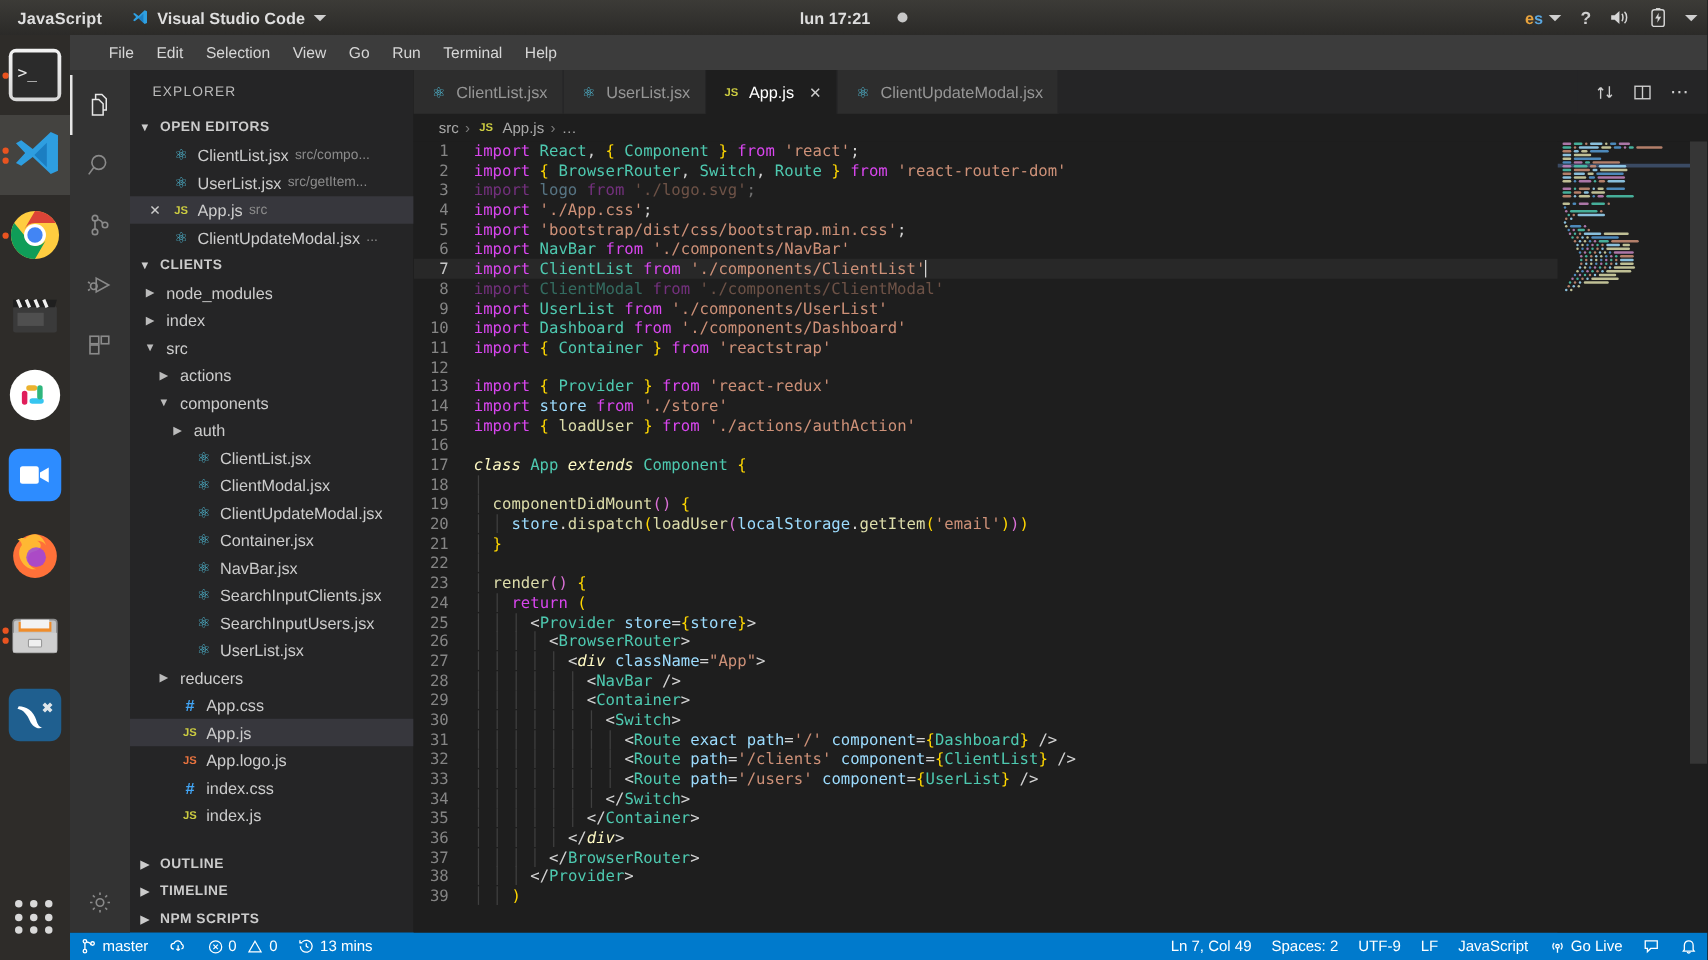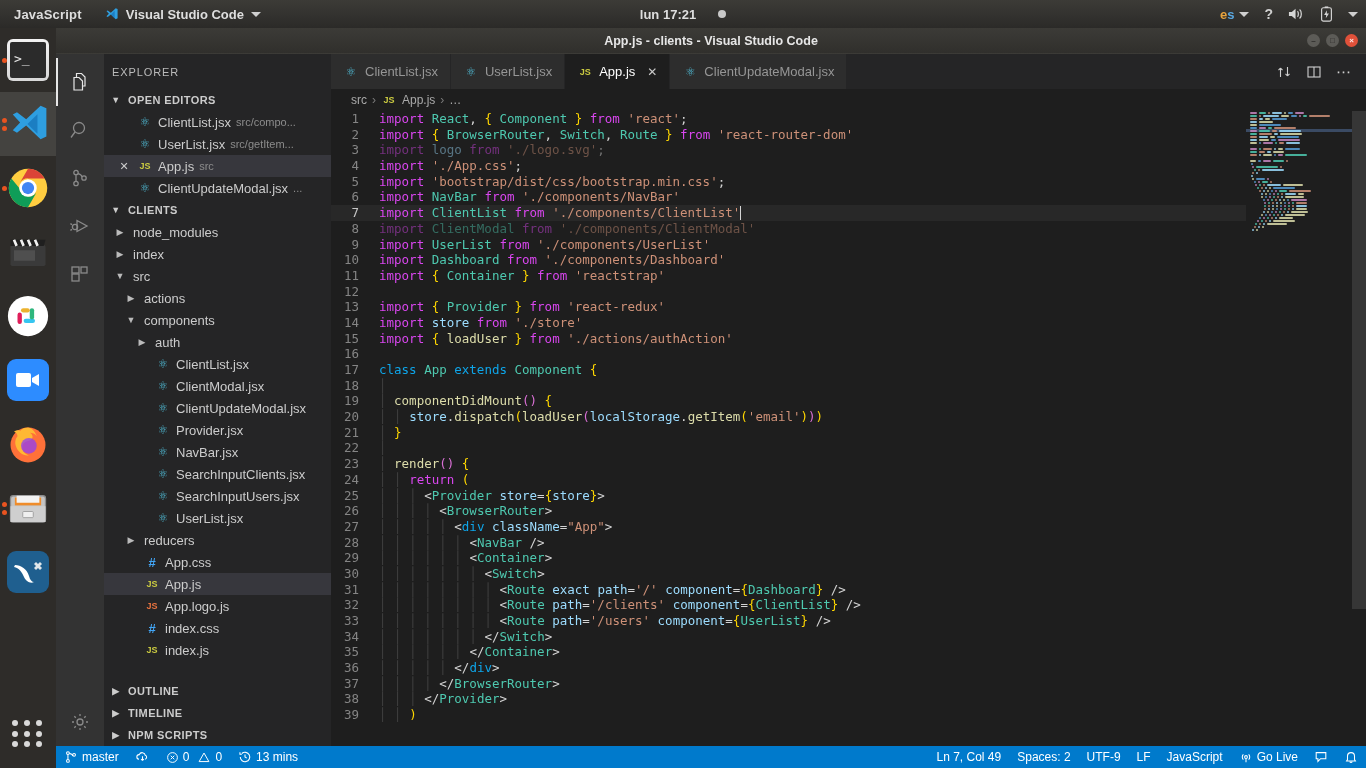--- a/index.html
+++ b/index.html
@@ -106,21 +106,21 @@
     content: ''; position: absolute; left: 0; top: 0; width: 2px; height: 48px; background: #e7e7e7;
   }
   #activitybar .bottom { margin-top: auto; }
 
   
   #sidebar {
     width: 227px; background: #252526; display: flex; flex-direction: column;
     font-size: 12.5px; color: #cccccc; min-height: 0;
   }
   .sb-title {
-    height: 35px; display: flex; align-items: center; padding-left: 8px;
+    height: 35px; display: flex; align-items: center; padding-left: 18px;
     font-size: 11px; letter-spacing: .9px; color: #bbbbbb; text-transform: uppercase;
   }
   .section-head {
     height: 22px; display: flex; align-items: center; gap: 4px;
     padding-left: 4px; font-size: 11px; font-weight: bold; letter-spacing: .4px;
     color: #cccccc; text-transform: uppercase; flex: none;
   }
   .twisty { width: 16px; text-align: center; font-size: 9px; color: #cccccc; }
   .row {
     height: 22px; display: flex; align-items: center; gap: 5px;
@@ -169,21 +169,21 @@
     font-family: "DejaVu Sans Mono", monospace; font-size: 12.5px; flex: none;
   }
   .cline.cur .lnum { color: #c6c6c6; }
   .ctext { position: relative; }
   .cursor {
     display: inline-block; width: 1px; height: 14px; background: #d4d4d4;
     vertical-align: -3px;
   }
   
   .kw { color: #d946ef; }
-  .kw2 { color: #0ea5e9; }
+  .kw2 { color: #fef9c3; font-style: italic; }
   .str { color: #ce9178; }
   .id { color: #9cdcfe; }
   .fn { color: #dcdcaa; }
   .cls { color: #4ec9b0; }
   .pun { color: #d4d4d4; }
   .dim { opacity: .45; }
   .tag { color: #4ec9b0; }
   .attr { color: #9cdcfe; }
   .brk { color: #ffd700; }
   .brk2 { color: #da70d6; }
@@ -338,29 +338,31 @@
       <i></i>
       <i></i>
       <i></i>
       <i></i>
       <i></i>
   </div>
 </div>
 
 <div id="vscode">
 
-  <div id="titlebar">
-    <span>App.js - clients - Visual Studio Code</span>
-    <div class="win-btns">
-      <span class="win-btn">–</span>
-      <span class="win-btn">□</span>
-      <span class="win-btn close">×</span>
-    </div>
-  </div>
-
+
+  <div id="menubar">
+    <span class="mi">File</span>
+    <span class="mi">Edit</span>
+    <span class="mi">Selection</span>
+    <span class="mi">View</span>
+    <span class="mi">Go</span>
+    <span class="mi">Run</span>
+    <span class="mi">Terminal</span>
+    <span class="mi">Help</span>
+  </div>
 
   <div id="body-row">
 
     <div id="activitybar">
       <div class="act active">
         <svg width="24" height="24" viewBox="0 0 24 24" fill="none" stroke="currentColor" stroke-width="1.2">
           <path d="M8.5 3.5h5l3.5 3.5v9h-8.5z"></path>
             <path d="M6 7.5h5l3.5 3.5v9H6z" fill="#333"></path>
         </svg>
       </div>
@@ -474,21 +476,21 @@
             <span class="fname">ClientModal.jsx</span>
           </div>
           <div class="row" style="padding-left: 30px;">
             <span class="spacer-x"></span>
             <span class="ficon ico-react">⚛</span>
             <span class="fname">ClientUpdateModal.jsx</span>
           </div>
           <div class="row" style="padding-left: 30px;">
             <span class="spacer-x"></span>
             <span class="ficon ico-react">⚛</span>
-            <span class="fname">Provider.jsx</span>
+            <span class="fname">Container.jsx</span>
           </div>
           <div class="row" style="padding-left: 30px;">
             <span class="spacer-x"></span>
             <span class="ficon ico-react">⚛</span>
             <span class="fname">NavBar.jsx</span>
           </div>
           <div class="row" style="padding-left: 30px;">
             <span class="spacer-x"></span>
             <span class="ficon ico-react">⚛</span>
             <span class="fname">SearchInputClients.jsx</span>

